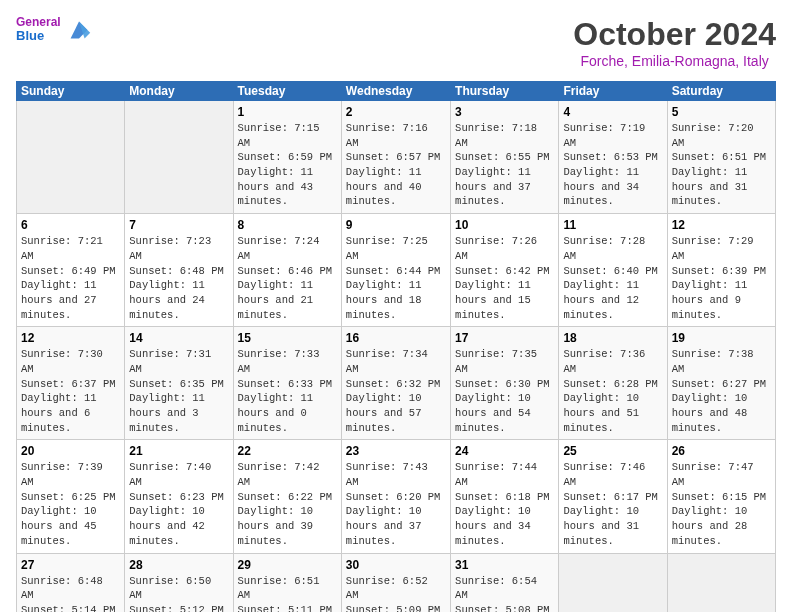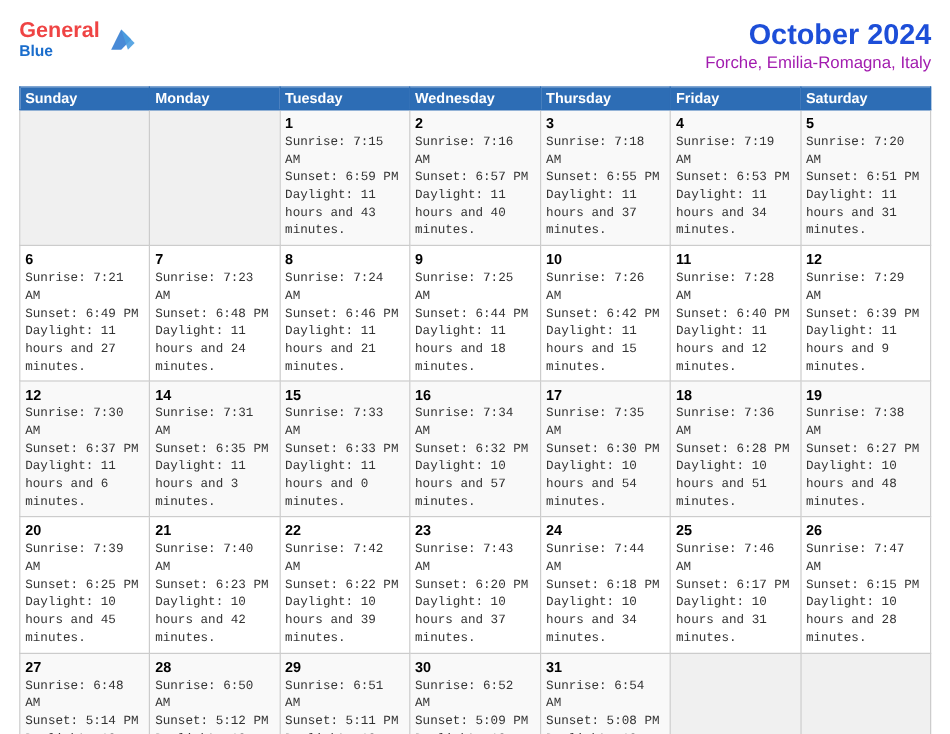--- a/index.html
+++ b/index.html
@@ -24,23 +24,23 @@
     .logo-blue { color: #1a6dcc; }
     .logo-icon {
       width: 28px;
       height: 28px;
       margin-left: 2px;
     }
     .title-area {
       text-align: right;
     }
     .month-title {
-      font-size: 24px;
+      font-size: 32px;
       font-weight: bold;
-      color: #1d4ed8;
+      color: #404040;
     }
     .location {
       font-size: 14px;
       color: #a21caf;
       text-align: center;
     }
     table {
       width: 100%;
       border-collapse: collapse;
       font-size: 11px;
@@ -84,21 +84,21 @@
     }
   </style>
 </head>
 <body>
 
 <div class="header">
   <div class="logo">
     <div>
       <div style="display:flex;align-items:center;">
         <div>
-          <div class="logo-general" style="font-size:18px;font-weight:bold;color:#ef4444;line-height:1.1;">General</div>
+          <div class="logo-general" style="font-size:12px;font-weight:bold;color:#a21caf;line-height:1.1;">General</div>
           <div class="logo-blue" style="font-size:13px;font-weight:bold;color:#1a6dcc;line-height:1.1;">Blue</div>
         </div>
         <svg class="logo-icon" viewBox="0 0 40 40" xmlns="http://www.w3.org/2000/svg" style="margin-left:4px;">
           <polygon points="8,32 20,8 32,20 20,32" fill="#1a6dcc" opacity="0.8"></polygon>
           <polygon points="20,8 36,24 28,32" fill="#4a9de0" opacity="0.9"></polygon>
         </svg>
       </div>
     </div>
   </div>
   <div class="title-area">

